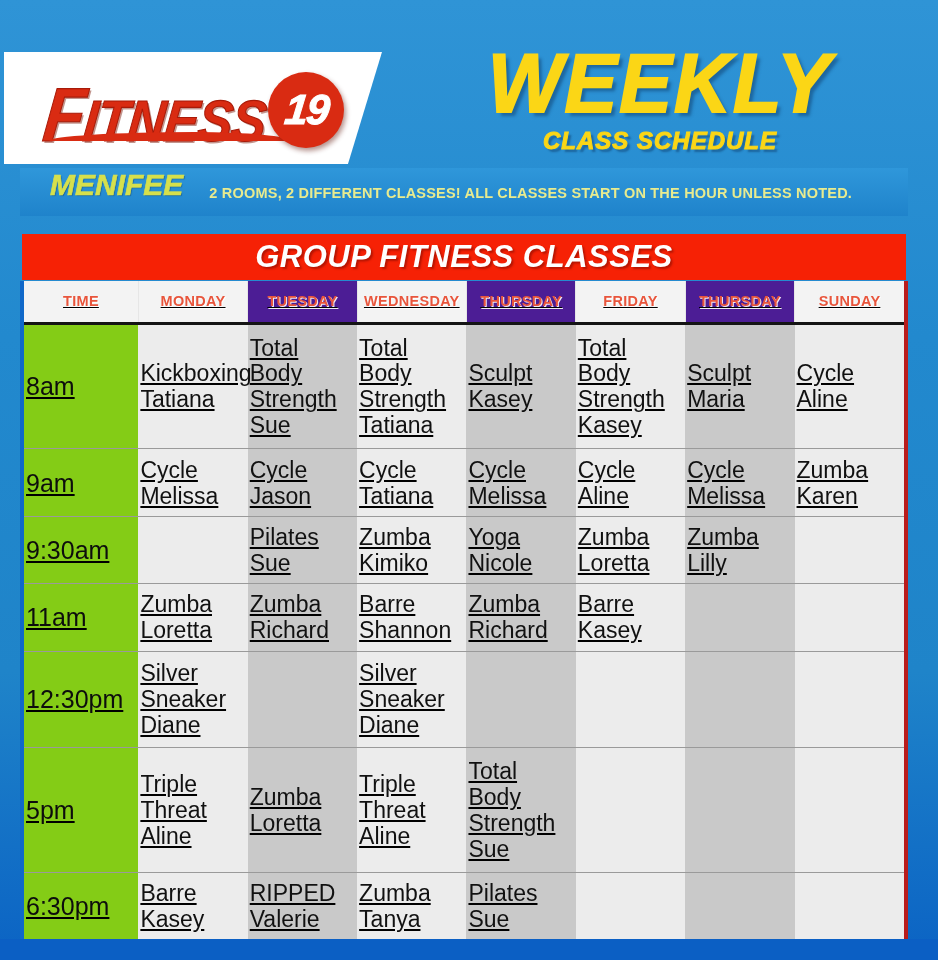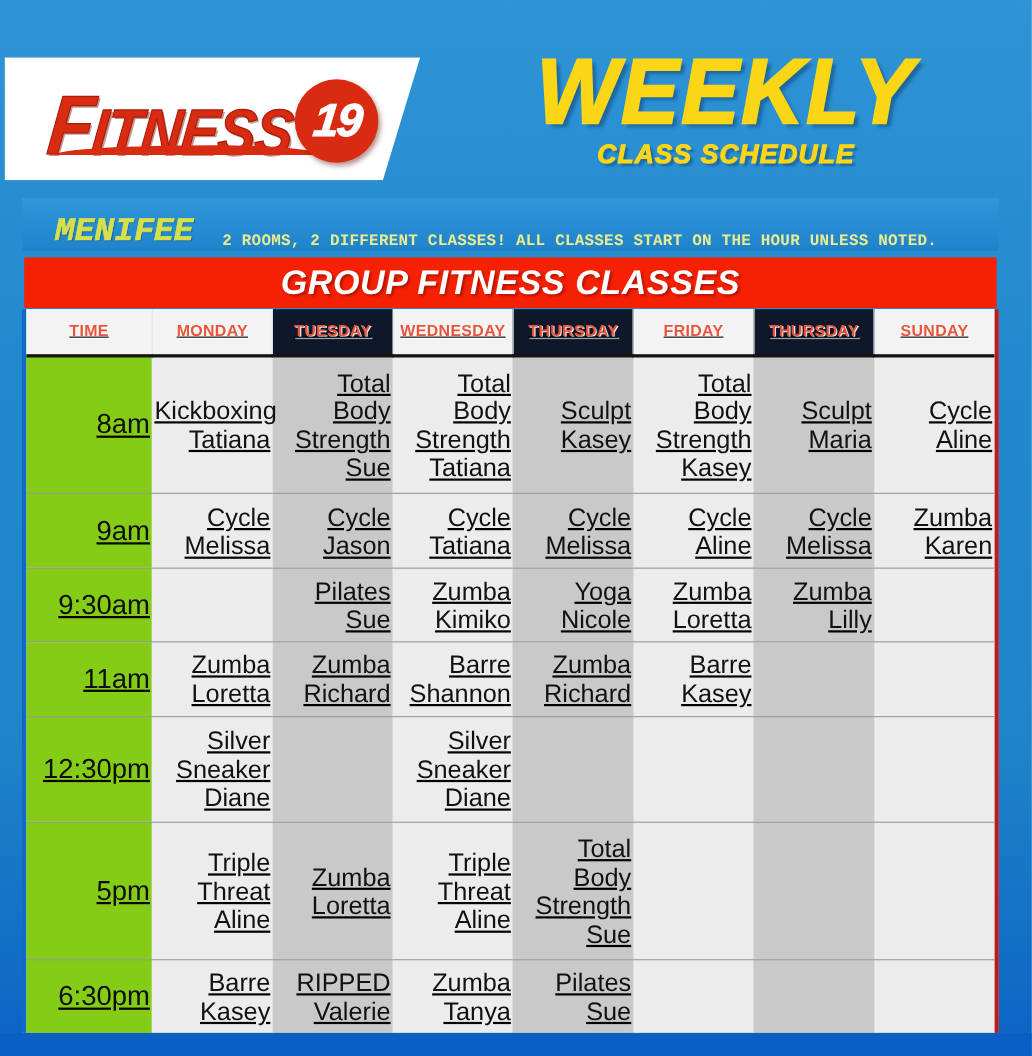--- a/index.html
+++ b/index.html
@@ -98,27 +98,26 @@
     font-style:italic;
     color:#fbd616;
     letter-spacing:1px;
     -webkit-text-stroke:1px #fbd616;
     text-shadow:3px 3px 2px rgba(10,50,95,.45);
   }
 
   
   .location-bar {
     position:absolute;
-    left:20px; top:180px;
+    left:20px; top:168px;
     width:888px; height:48px;
     background:linear-gradient(180deg,#2f97da 0%,#1f83cb 100%);
     display:flex;
-    align-items:flex-end;
+    align-items:flex-start;
     padding-left:30px;
-    font-family:Liberation Mono, monospace;
   }
   .location-name {
     font-size:30px;
     font-weight:bold;
     font-style:italic;
     color:#d6e04c;
     letter-spacing:0px;
     -webkit-text-stroke:.6px #d6e04c;
     text-shadow:1px 1px 1px rgba(10,60,110,.5);
   }
@@ -177,28 +176,28 @@
   thead th {
     font-size:14.5px;
     font-weight:bold;
     color:#e8553c;
     letter-spacing:.3px;
     text-align:center;
     vertical-align:middle;
     text-shadow:1px 1px 0 rgba(255,255,255,.9);
     border-right:1px solid #e6e6e6;
   }
-  thead th.col-alt { background:#0f172a; }
+  thead th.col-alt { background:#4c1d95; }
   thead th:last-child { border-right:none; }
 
   tbody tr { border-top:1px solid #9a9a9a; }
   tbody tr:first-child { border-top:3px solid #141414; }
 
   tbody td {
-    text-align:right;
+    text-align:left;
     vertical-align:middle;
     font-size:23px;
     color:#111111;
     line-height:1.13;
     padding:4px 2px;
     background:#ececec;
   }
   tbody td.col-alt { background:#c9c9c9; }
   tbody td.timecell {
     font-size:25px;

